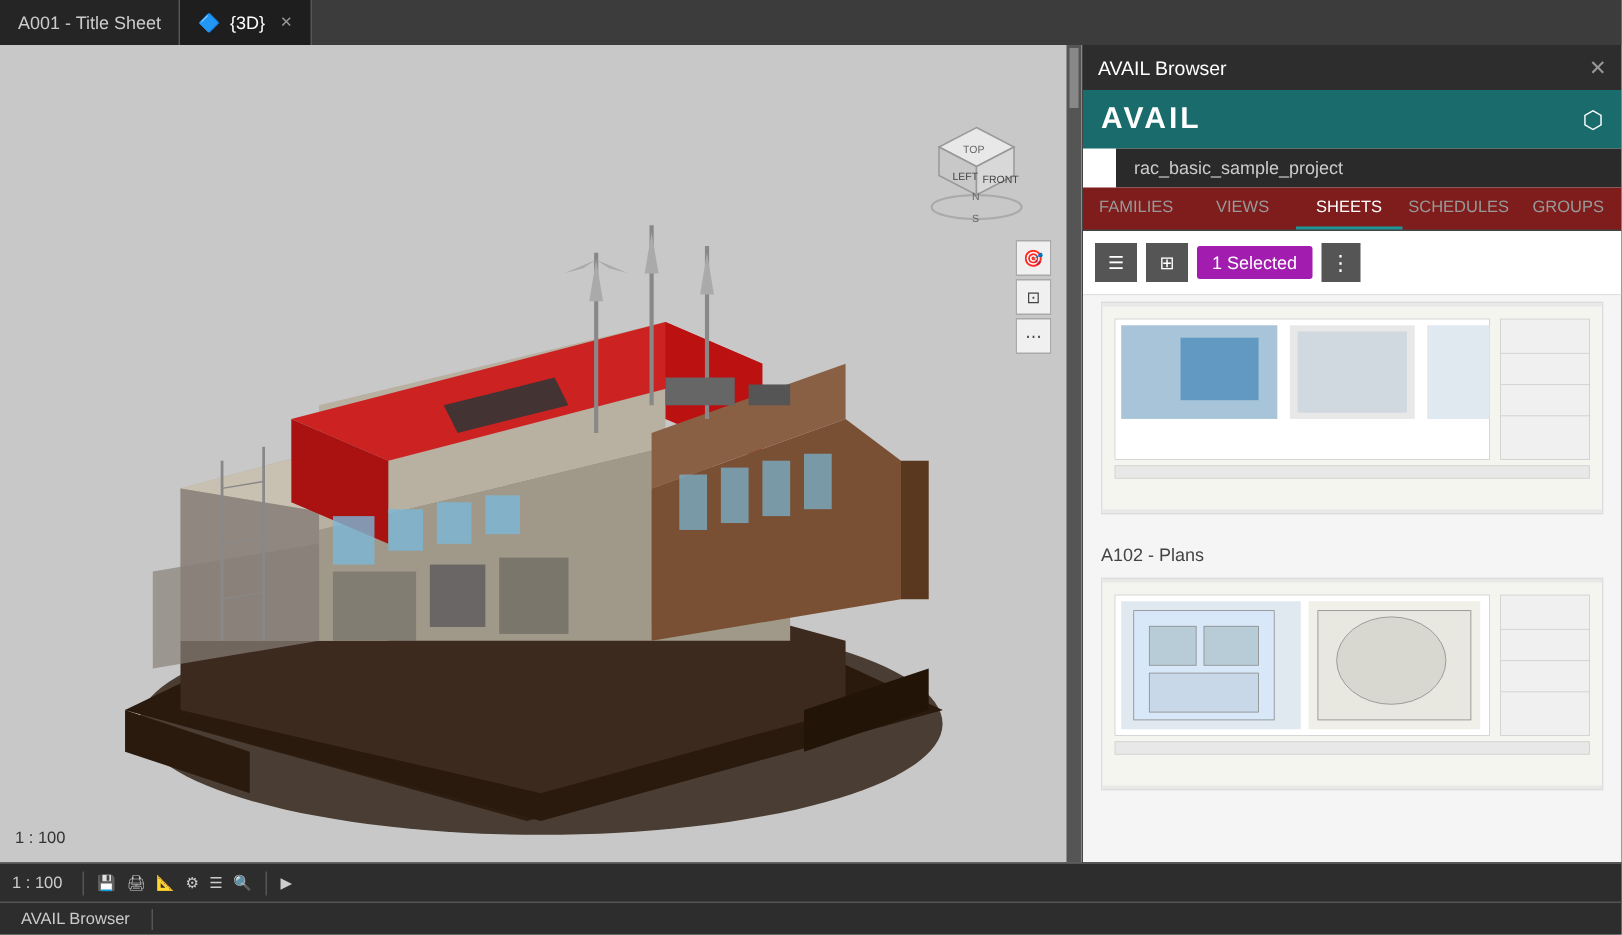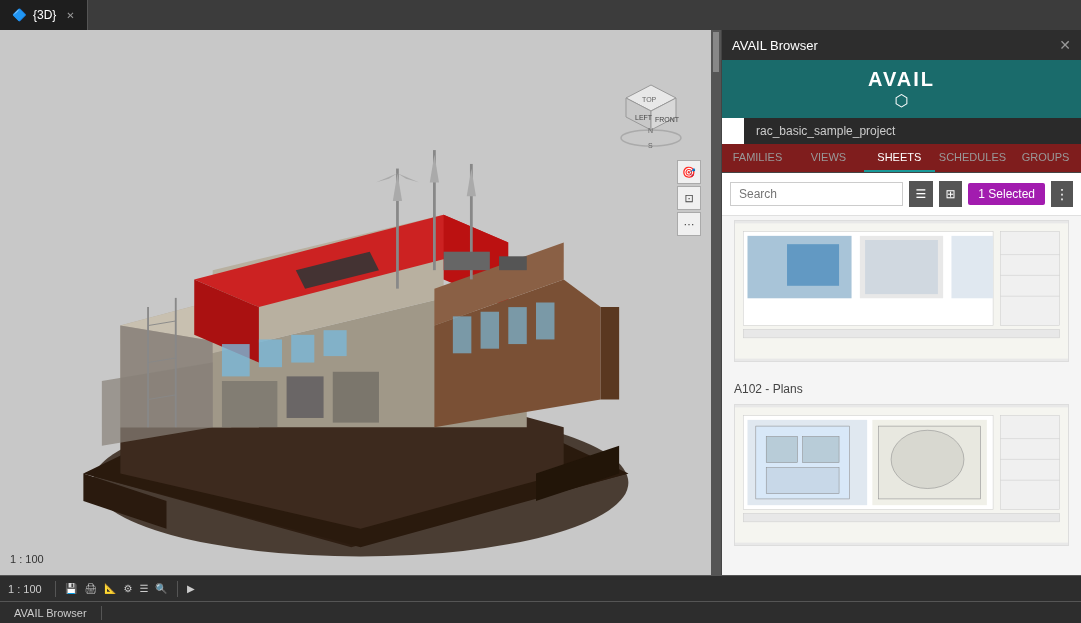--- a/index.html
+++ b/index.html
@@ -36,21 +36,21 @@
     .toolbar-icons { display: flex; align-items: center; gap: 3px; }
     .toolbar-icon { color: #aaa; font-size: 11px; cursor: pointer; padding: 1px 2px; }
     .toolbar-divider { width: 1px; height: 16px; background: #555; margin: 0 3px; }
 
     
     .avail-panel { width: 360px; background: #fff; display: flex; flex-direction: column; border-left: 1px solid #444; }
     .avail-title-bar { background: #2d2d2d; color: #fff; display: flex; align-items: center; justify-content: space-between; padding: 0 10px; height: 30px; font-size: 13px; }
     .avail-close { color: #999; cursor: pointer; font-size: 14px; }
 
     
-    .avail-header { background: #1a6b6b; padding: 8px 12px; display: flex; align-items: center; justify-content: space-between; flex-direction: column; }
+    .avail-header { background: #1a6b6b; padding: 8px 12px; display: flex; align-items: center; justify-content: space-between; }
     .avail-logo { color: #fff; font-size: 20px; font-weight: bold; letter-spacing: 2px; }
     .avail-logo-icon { color: #fff; font-size: 16px; }
 
     
     .project-name { background: #2a2a2a; color: #ccc; padding: 6px 12px; font-size: 12px; margin-left: 22px; }
 
     
     .tab-nav { display: flex; background: #7f1d1d; border-bottom: 1px solid #444; }
     .nav-tab { flex: 1; text-align: center; padding: 7px 4px; color: #999; font-size: 11px; cursor: pointer; border-bottom: 2px solid transparent; }
     .nav-tab.active { color: #fff; border-bottom: 2px solid #1a9999; }
@@ -84,20 +84,23 @@
 
     
     .viewport-scrollbar { width: 10px; background: #555; display: flex; flex-direction: column; }
     .vscroll-thumb { height: 40px; background: #888; margin: 2px; }
     .cube-svg { width: 80px; height: 80px; }
   </style>
 </head>
 <body>
 
 <div class="title-bar">
+  <div class="tab">
+    <span>A001 - Title Sheet</span>
+  </div>
   <div class="tab active">
     <span>🔷</span>
     <span>{3D}</span>
     <span class="tab-close">✕</span>
   </div>
 </div>
 
 <div class="main">
 
   <div class="viewport">
@@ -235,21 +238,20 @@
       </div>
       <div class="nav-tab">
         <span>SCHEDULES</span>
       </div>
       <div class="nav-tab">
         <span>GROUPS</span>
       </div>
     </div>
 
     <div class="search-row">
-      <input class="search-input" type="text" placeholder="Search" style="">
       <button class="search-btn">☰</button>
       <button class="grid-btn">⊞</button>
       <div class="selected-badge">
         <span>1 Selected</span>
       </div>
       <button class="more-btn">⋮</button>
     </div>
 
     <div class="content-area">
 

